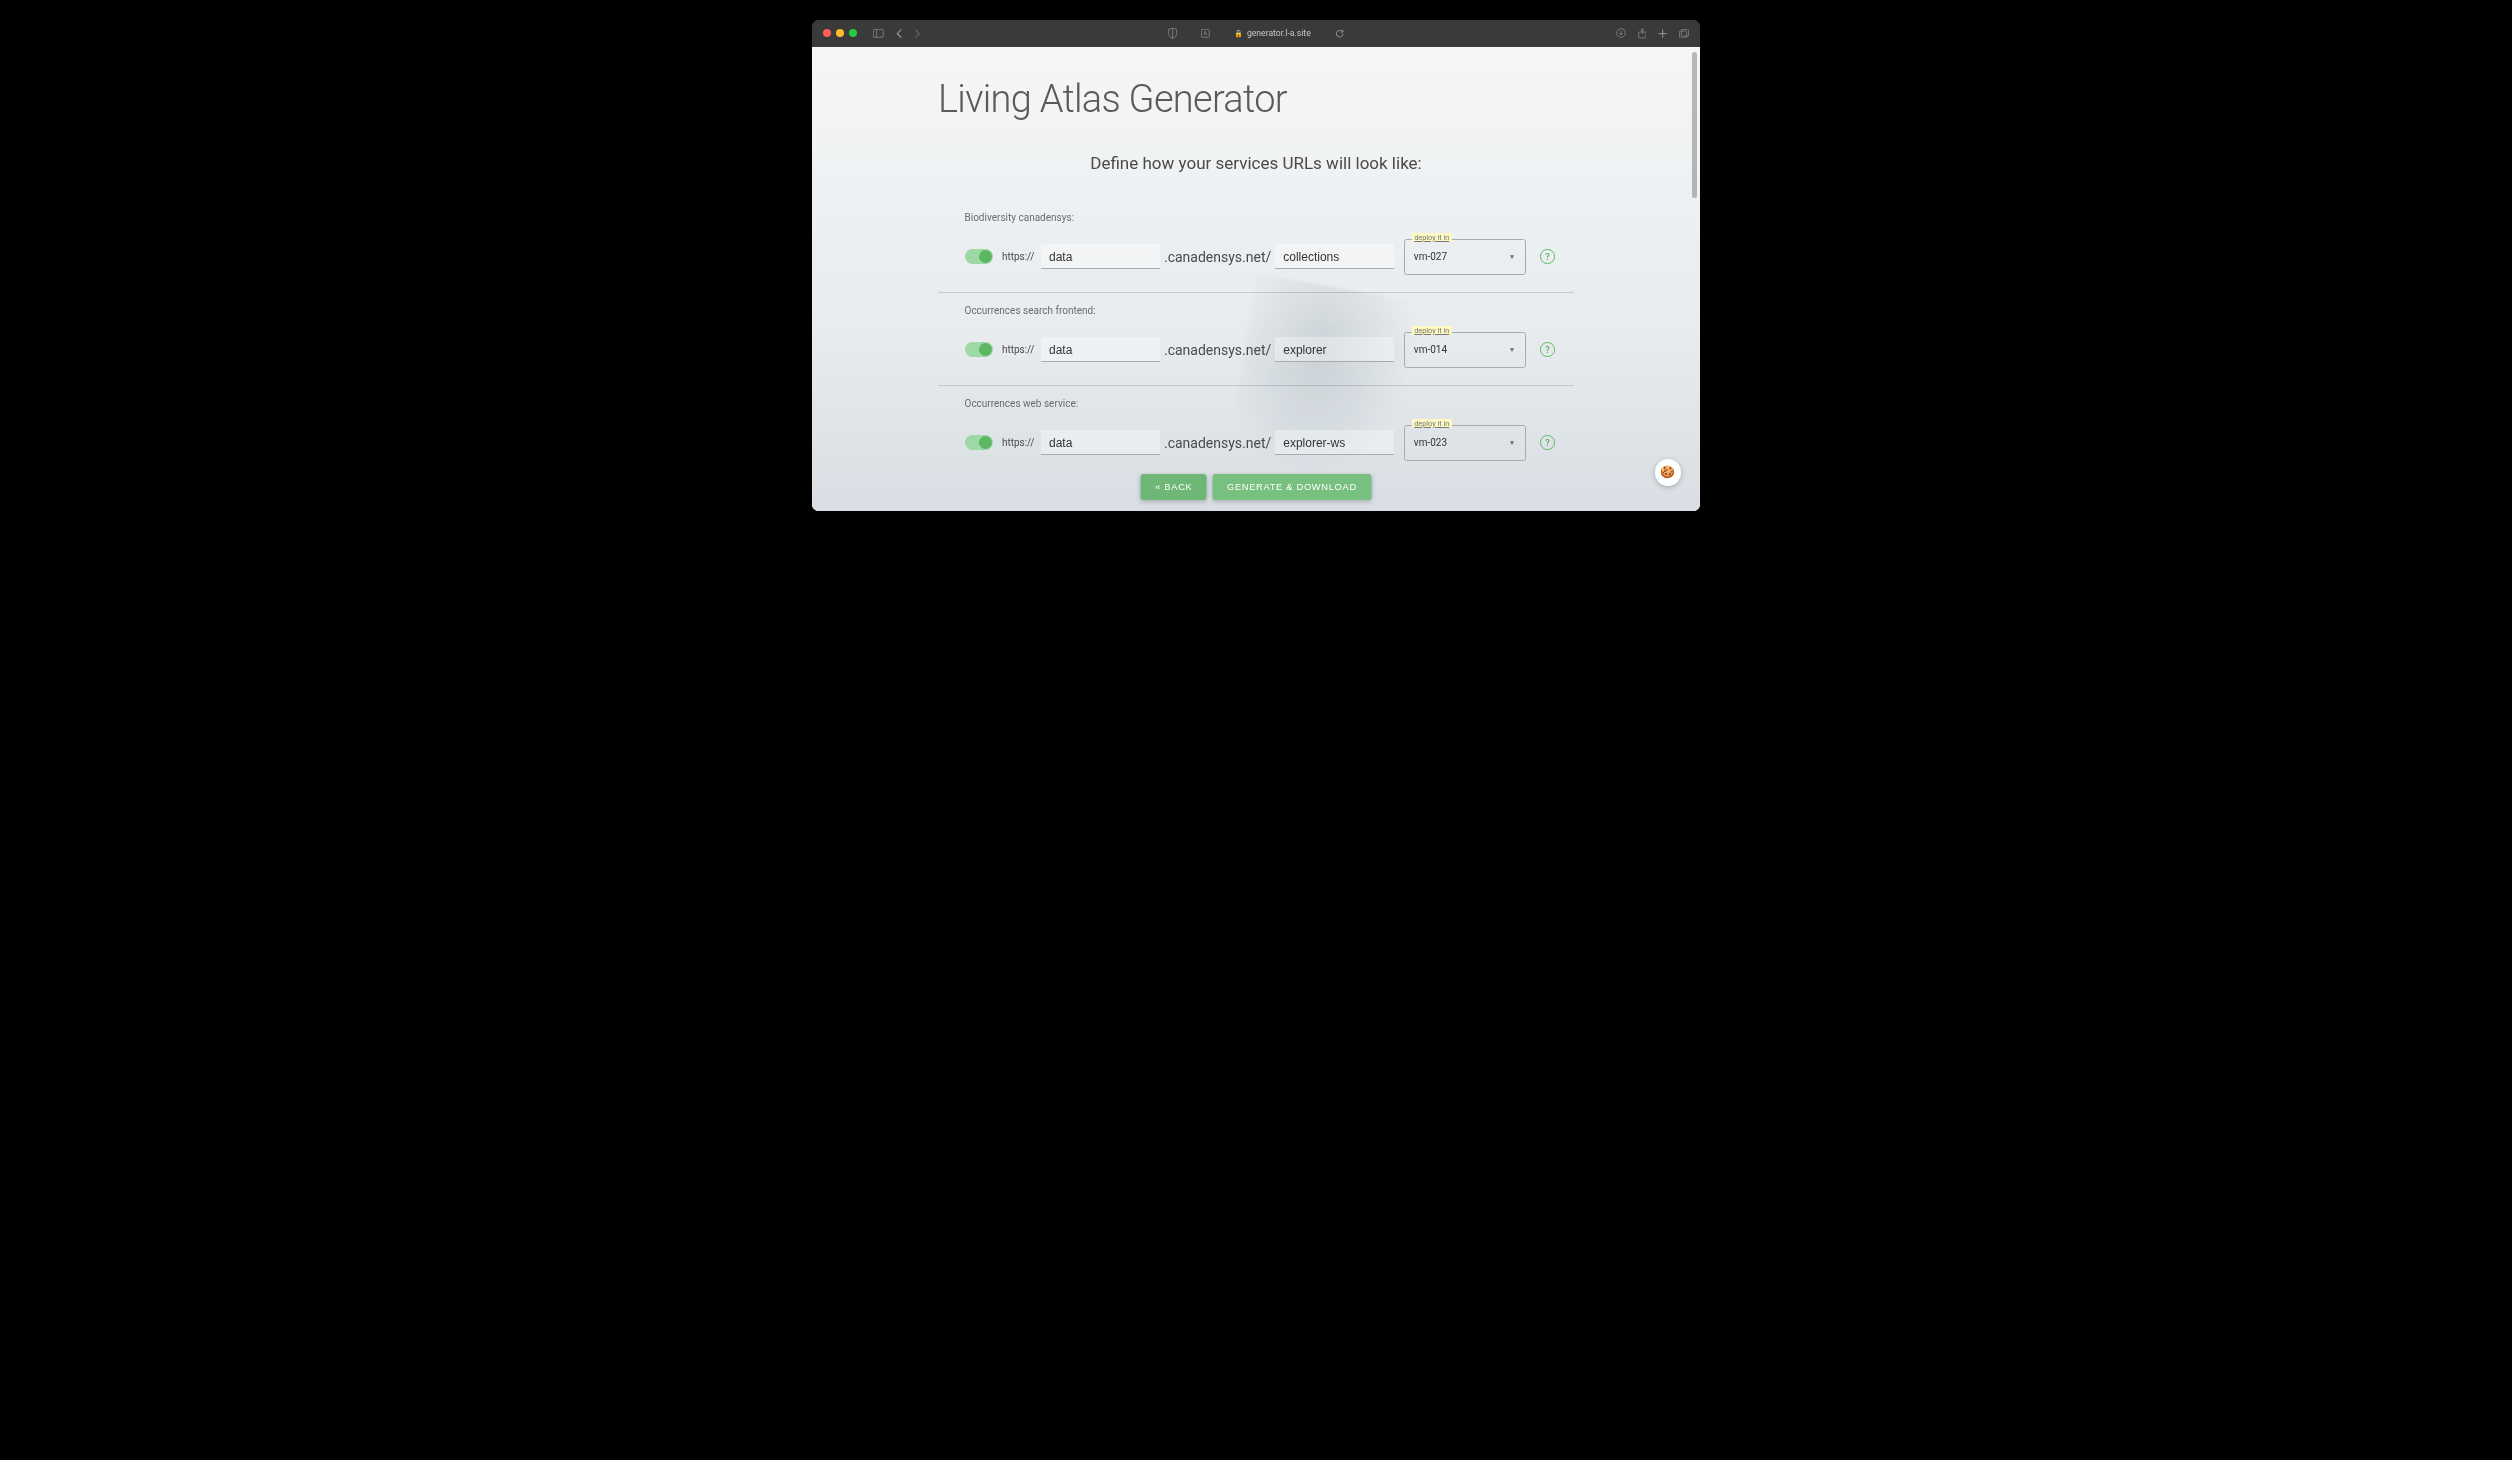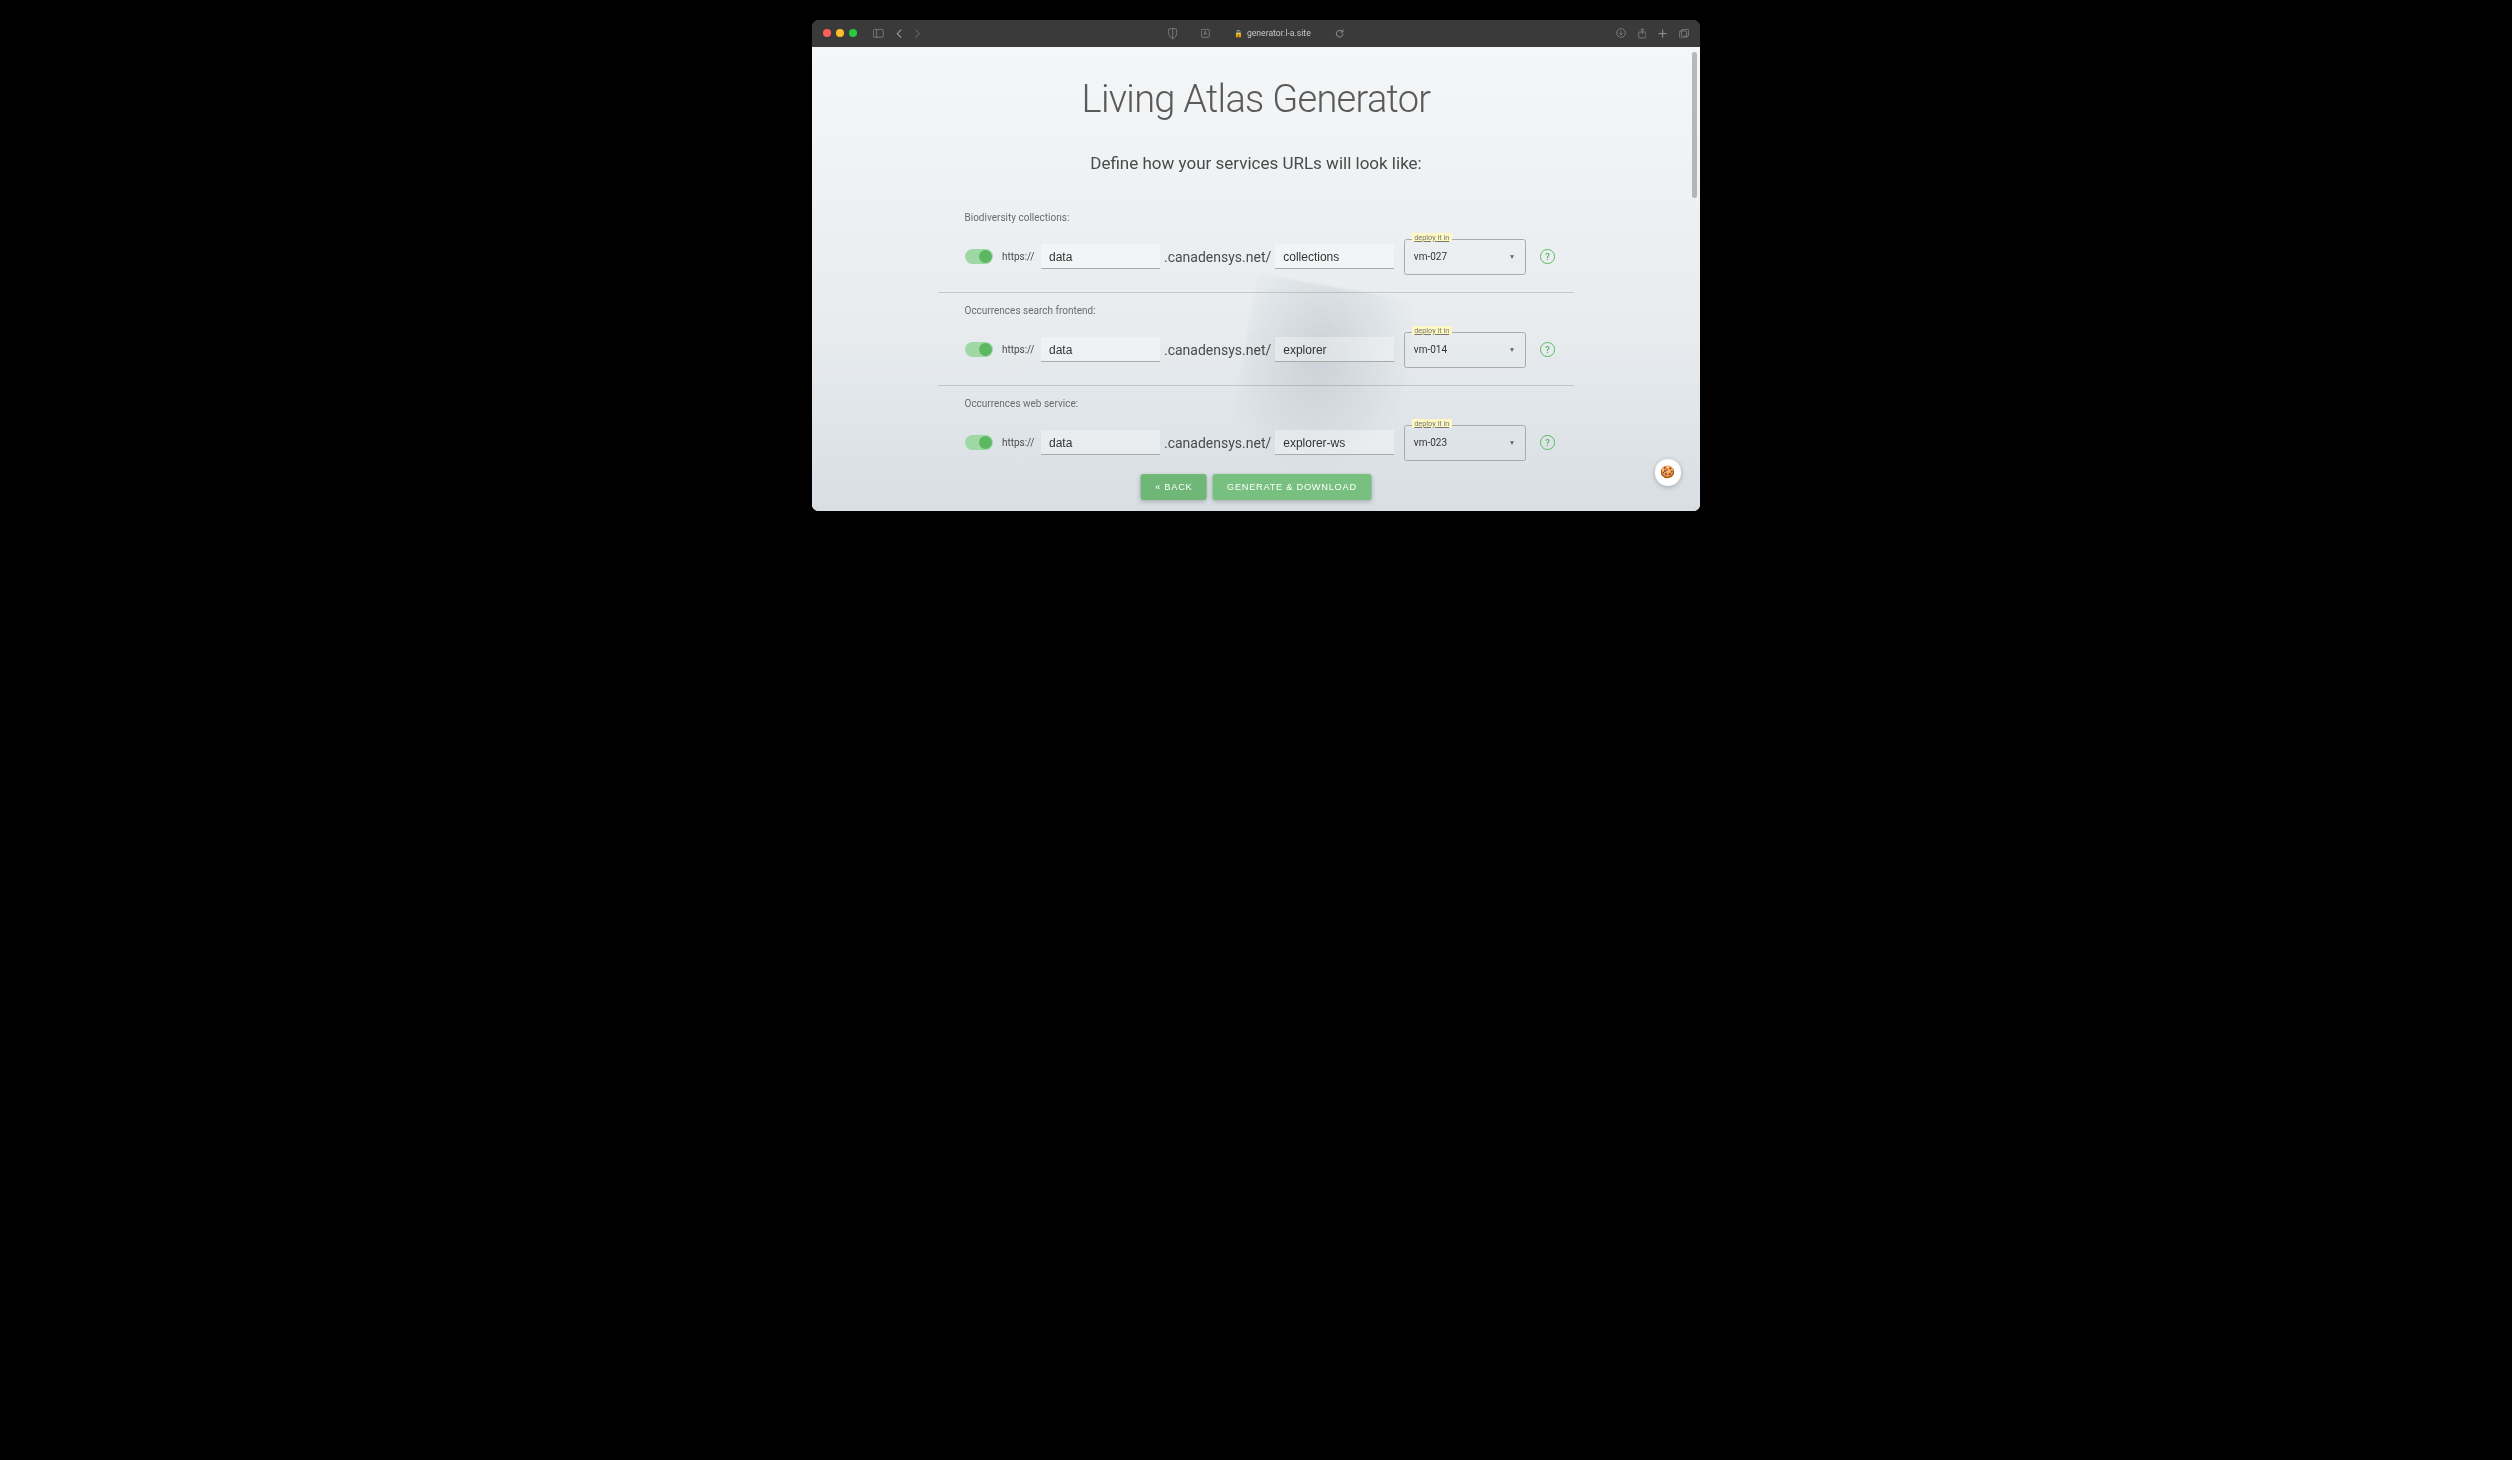--- a/index.html
+++ b/index.html
@@ -67,21 +67,21 @@
   position: absolute; inset: 0;
   overflow: auto;
 }
 .container {
   max-width: 636px;
   margin: 0 auto;
   padding: 30.5px 0 80px;
   position: relative;
 }
 h1 {
-  text-align: center;
+  text-align: left;
   font-size: 38px;
   font-weight: 300;
   color: #5a5a5a;
   letter-spacing: -0.7px;
 }
 h2 {
   text-align: center;
   font-size: 17px;
   font-weight: 400;
   color: #4a4a4a;
@@ -308,21 +308,21 @@
     <div class="whale-hint"></div>
     <div class="vscroll"></div>
 
     <div class="scroll-area">
       <div class="container">
         <h1>Living Atlas Generator</h1>
         <h2>Define how your services URLs will look like:</h2>
 
         <div id="services">
             <div class="service">
-              <div class="service-label">Biodiversity collections:</div>
+              <div class="service-label">Biodiversity canadensys:</div>
               <div class="row">
                 <div class="toggle"></div>
                 <span class="proto">https://</span>
                 <input class="field sub" value="data" style="">
                 <span class="domain">.canadensys.net/</span>
                 <input class="field path" value="collections" style="">
                 <div class="deploy">
                   <span class="deploy-label">deploy it in</span>
                   <div class="deploy-select">
                     <span>vm-027</span>

